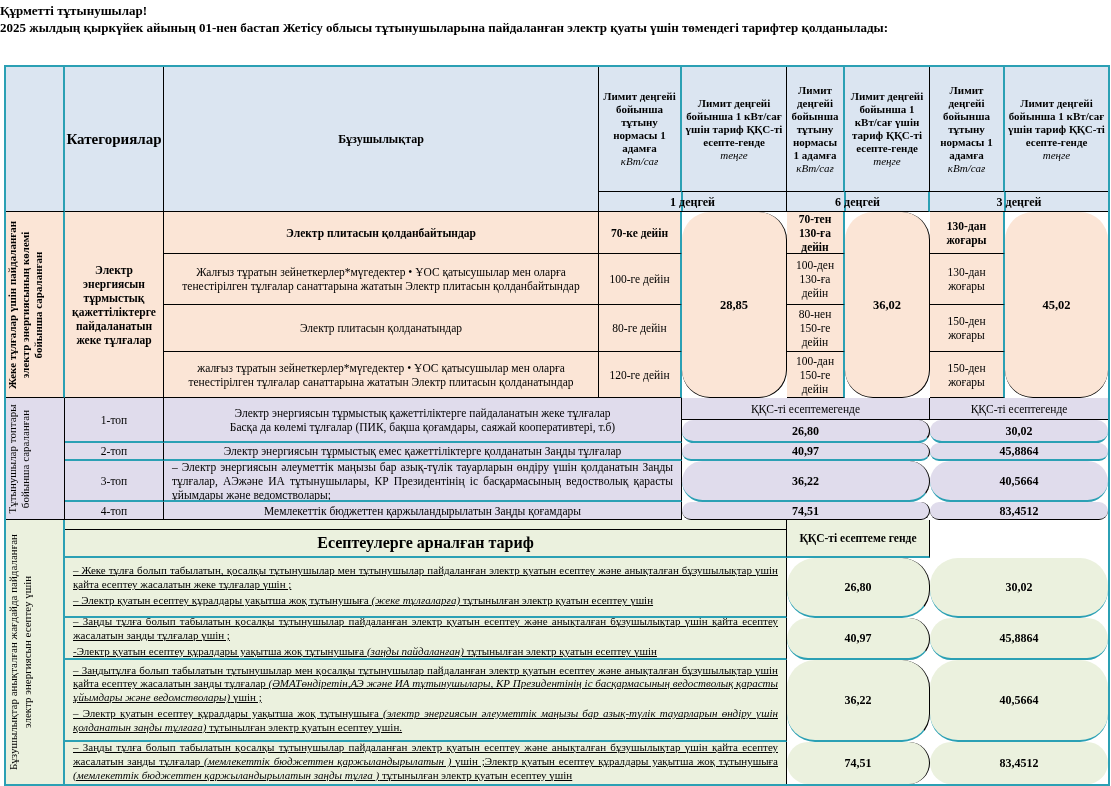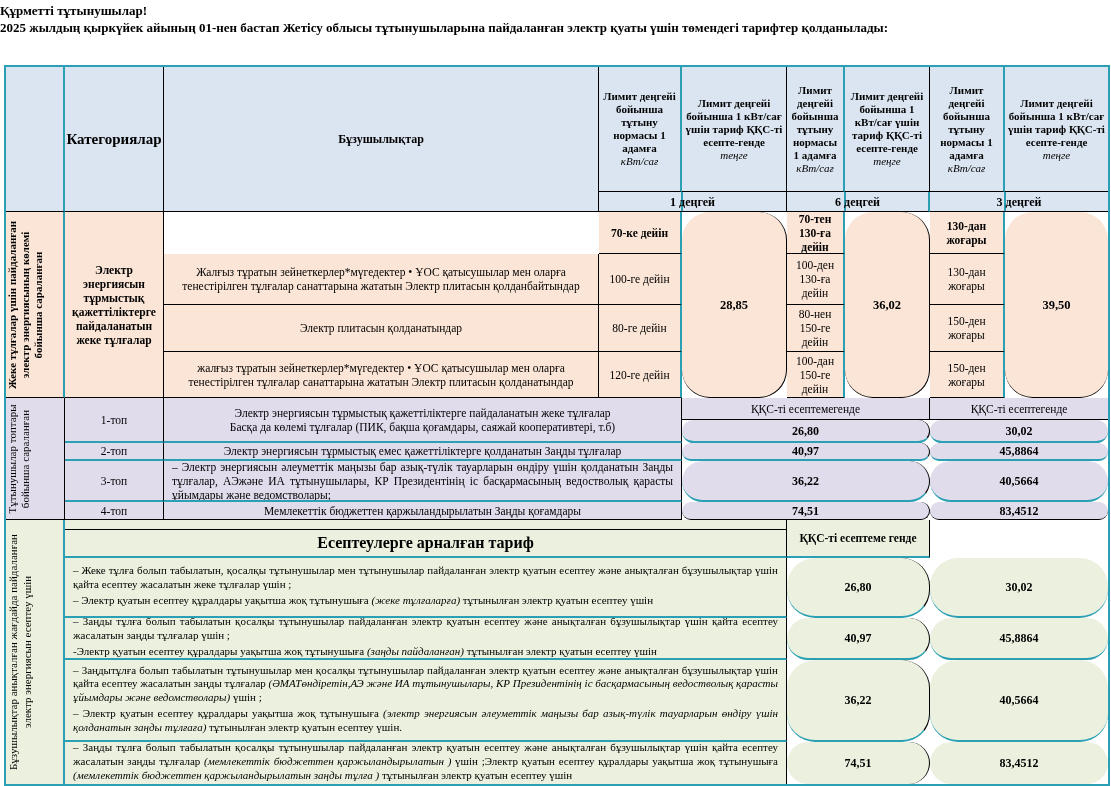--- a/index.html
+++ b/index.html
@@ -20,21 +20,21 @@
   .s3{ background:#ebf1de; }
   .b{ font-weight:bold; }
   .i{ font-style:italic; }
   .tealR{ border-right:2px solid var(--teal); }
   .tealB{ border-bottom:2px solid var(--teal); }
   .noR{ border-right:none; }
   .noB{ border-bottom:none; }
   .small{ font-size:11px; line-height:13px; }
   .val{ font-size:12.5px; font-weight:bold;border-radius:28px; }
   .desc-left{ align-items:stretch; justify-content:center; text-align:left; padding:2px 8px; }
-  .just p{ text-align:justify; }
+  .just p{ text-align:justify;text-decoration:underline; }
   .para{ margin:0 0 2px 0; }
   .vline{ background-image:linear-gradient(to right, transparent calc(var(--vx) - 1px),
      var(--teal) calc(var(--vx) - 1px), var(--teal) calc(var(--vx) + 1px), transparent calc(var(--vx) + 1px)); }
   .vwrap{ position:relative; padding:0; }
   .vtext{ position:absolute; top:50%; left:50%; transform:translate(-50%,-50%) rotate(-90deg);
     text-align:center; font-size:11px; line-height:13px; }
   .s3body{ font-size:11px; line-height:13.8px; }
   .lvl{ font-size:12px; font-weight:bold;text-align:center; }
 </style>
 </head>
@@ -78,20 +78,21 @@
 
   <div class="cell hd lvl vline" style="grid-area:2/4/3/6;--vx:83px">1 деңгей</div>
   <div class="cell hd lvl vline tealR" style="grid-area:2/6/3/8;--vx:58px">6 деңгей</div>
   <div class="cell hd lvl vline noR" style="grid-area:2/8/3/10;--vx:75px">3 деңгей</div>
 
   <div class="cell s1 tealR vwrap" style="grid-area:3/1/7/2">
     <div class="vtext b" style="width:186px;height:59px">Жеке тұлғалар үшін пайдаланған электр энергиясының көлемі бойынша сараланған</div>
   </div>
   <div class="cell s1 b" style="grid-area:3/2/7/3">Электр энергиясын тұрмыстық қажеттіліктерге пайдаланатын  жеке тұлғалар</div>
 
+  <div class="cell s1 b" style="grid-area:3/3/4/4">Электр плитасын қолданбайтындар</div>
   <div class="cell s1" style="grid-area:4/3/5/4">Жалғыз тұратын зейнеткерлер*мүгедектер • ҰОС қатысушылар мен оларға тенестірілген тұлғалар санаттарына жататын Электр плитасын қолданбайтындар</div>
   <div class="cell s1" style="grid-area:5/3/6/4">Электр плитасын қолданатындар</div>
   <div class="cell s1" style="grid-area:6/3/7/4">жалғыз тұратын зейнеткерлер*мүгедектер • ҰОС қатысушылар мен оларға тенестірілген тұлғалар санаттарына жататын Электр плитасын қолданатындар</div>
 
   <div class="cell s1 b tealR" style="grid-area:3/4/4/5">70-ке дейін</div>
   <div class="cell s1 tealR" style="grid-area:4/4/5/5">100-ге дейін</div>
   <div class="cell s1 tealR" style="grid-area:5/4/6/5">80-ге дейін</div>
   <div class="cell s1 tealR" style="grid-area:6/4/7/5">120-ге дейін</div>
 
   <div class="cell s1 val" style="grid-area:3/5/7/6">28,85</div>
@@ -101,21 +102,21 @@
   <div class="cell s1 tealR" style="grid-area:5/6/6/7">80-нен 150-ге дейін</div>
   <div class="cell s1 tealR" style="grid-area:6/6/7/7">100-дан 150-ге дейін</div>
 
   <div class="cell s1 val" style="grid-area:3/7/7/8">36,02</div>
 
   <div class="cell s1 b tealR" style="grid-area:3/8/4/9">130-дан жоғары</div>
   <div class="cell s1 tealR" style="grid-area:4/8/5/9">130-дан жоғары</div>
   <div class="cell s1 tealR" style="grid-area:5/8/6/9">150-ден жоғары</div>
   <div class="cell s1 tealR" style="grid-area:6/8/7/9">150-ден жоғары</div>
 
-  <div class="cell s1 val noR" style="grid-area:3/9/7/10">39,50</div>
+  <div class="cell s1 val noR" style="grid-area:3/9/7/10">45,02</div>
 
   <div class="cell s2 vwrap" style="grid-area:7/1/12/2">
     <div class="vtext" style="width:122px;height:59px">Тұтынушылар топтары бойынша сараланған</div>
   </div>
 
   <div class="cell s2" style="grid-area:7/5/8/8">ҚҚС-ті есептемегенде</div>
   <div class="cell s2 noR" style="grid-area:7/8/8/10">ҚҚС-ті есептегенде</div>
 
   <div class="cell s2 tealB" style="grid-area:7/2/9/3">1-топ</div>
   <div class="cell s2 tealB" style="grid-area:7/3/9/5">

